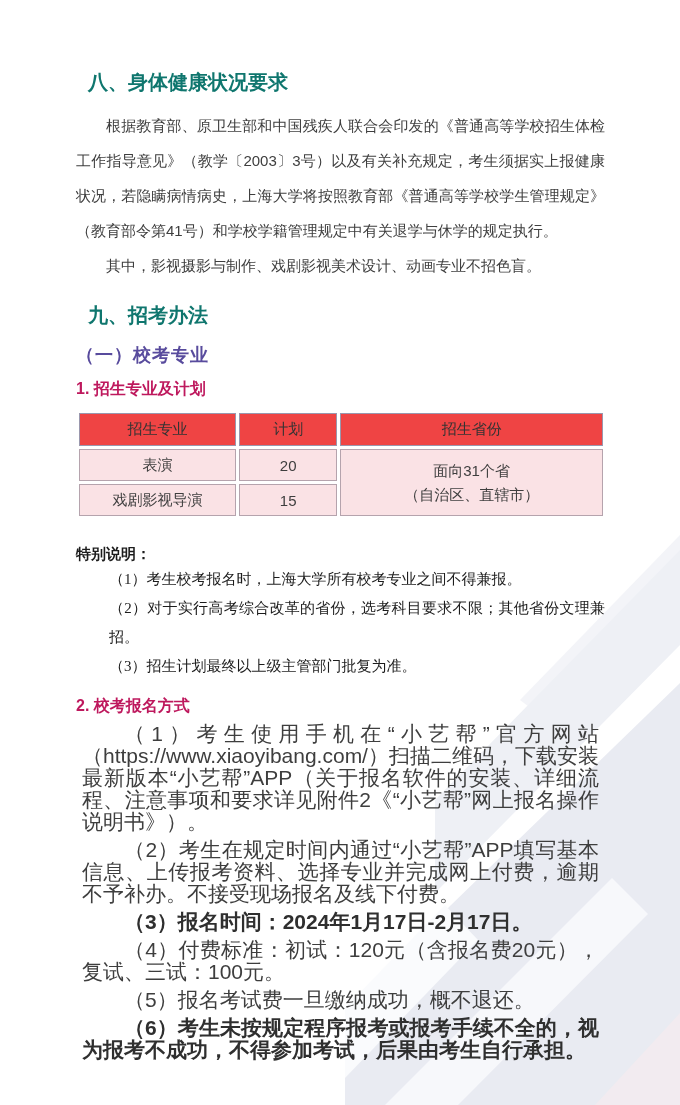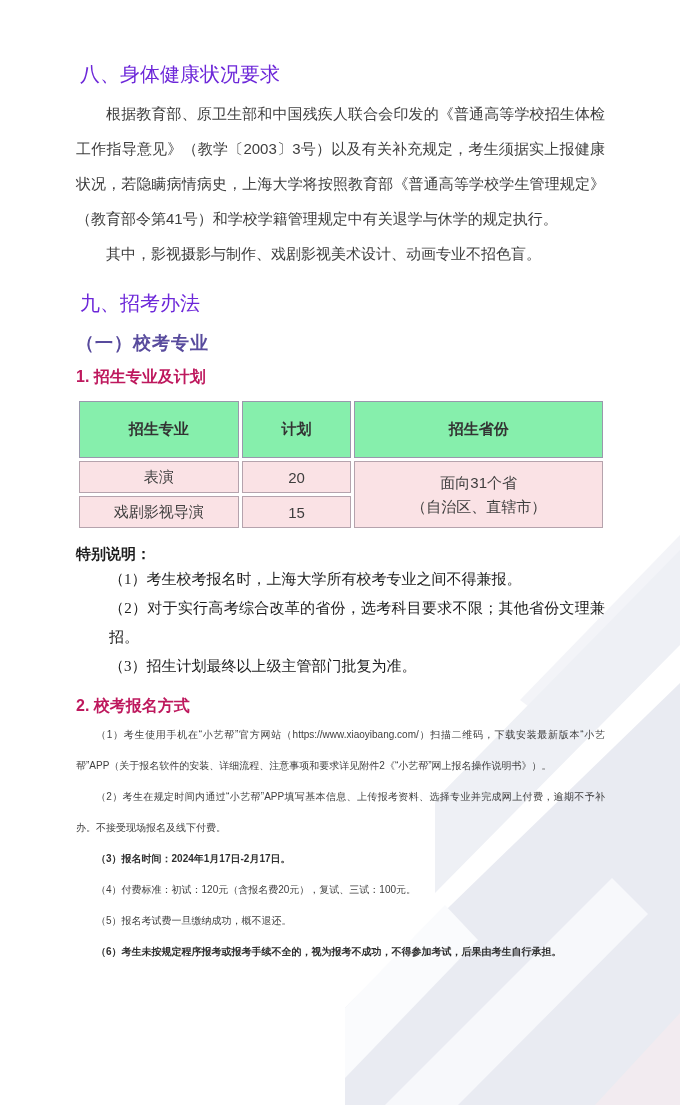--- a/index.html
+++ b/index.html
@@ -11,22 +11,22 @@
   .page{
     position:relative;width:680px;height:1105px;
     background:#ffffff;overflow:hidden;
   }
   .bg-decor{position:absolute;top:0;left:0;z-index:0;}
   .content{
     position:relative;z-index:1;
     padding:56px 75px 0 76px;
   }
   .sec-heading{
-    font-size:20px;font-weight:normal;color:#6d28d9;
-    line-height:28px;margin:4px;
+    font-size:20px;font-weight:bold;color:#0f766e;
+    line-height:28px;margin:12px;
   }
   .heading-9{margin-top:18px;}
   .sub-heading{
     font-size:18px;font-weight:bold;color:#584b9d;
     line-height:21px;margin:16px 0 0 0;letter-spacing:1px;
   }
   .num-title{
     font-size:16px;font-weight:bold;color:#be185d;
     line-height:22px;margin:12px 0 0 0;
   }
@@ -35,50 +35,50 @@
     text-align:justify;text-indent:2em;margin:0;
   }
   .p-first{margin-top:8px;}
   
   .plan-table{
     width:530px;margin-top:10px;
     border-collapse:separate;border-spacing:3px;
     background:#ffffff;
   }
   .plan-table th{
-    background:#86efac;border:1px solid #9a97ad;
-    height:31px;font-size:15px;font-weight:bold;color:#333333;
-    text-align:center;padding:12px;
+    background:#ef4444;border:1px solid #9a97ad;
+    height:31px;font-size:15px;font-weight:normal;color:#333333;
+    text-align:center;padding:0;
   }
   .plan-table td{
     background:#fae2e5;border:1px solid #b5a3ad;
     height:30px;font-size:15px;font-weight:normal;color:#3e3e3e;
     text-align:center;padding:0;margin-left:40px;
   }
   .col-major{width:162px;}
   .col-quota{width:100px;}
   .col-prov{width:272px;}
   .prov-line{display:block;line-height:24px;}
   
-  .special-note{margin-top:12px;}
+  .special-note{margin-top:24px;}
   .special-title{
     font-family:"Liberation Serif","DejaVu Serif",serif;
     font-size:15px;font-weight:bold;color:#1c1c1c;
     line-height:22px;margin:0;
   }
   .special-item{
     font-family:"Liberation Serif","DejaVu Serif",serif;
     font-size:15px;color:#1c1c1c;line-height:29px;
     margin:0;padding-left:2.2em;text-align:justify;
   }
   .reg-title{margin-top:14px;}
   .reg-list{margin-top:2px;}
   .reg-item{
-    font-size:10px;color:#3e3e3e;line-height:31px;
-    text-align:justify;text-indent:2em;margin:0;
+    font-size:21px;color:#3e3e3e;line-height:22px;
+    text-align:justify;text-indent:2em;margin:6px;
   }
   .reg-item.bold{font-weight:bold;color:#2f2f2f;}
 </style>
 </head>
 <body>
 
 <div class="page">
 
   <svg class="bg-decor" width="680" height="1105" viewBox="0 0 680 1105" xmlns="http://www.w3.org/2000/svg">
     <polygon points="520,700 680,535 680,575 540,715" fill="#f3f4f8"></polygon>

